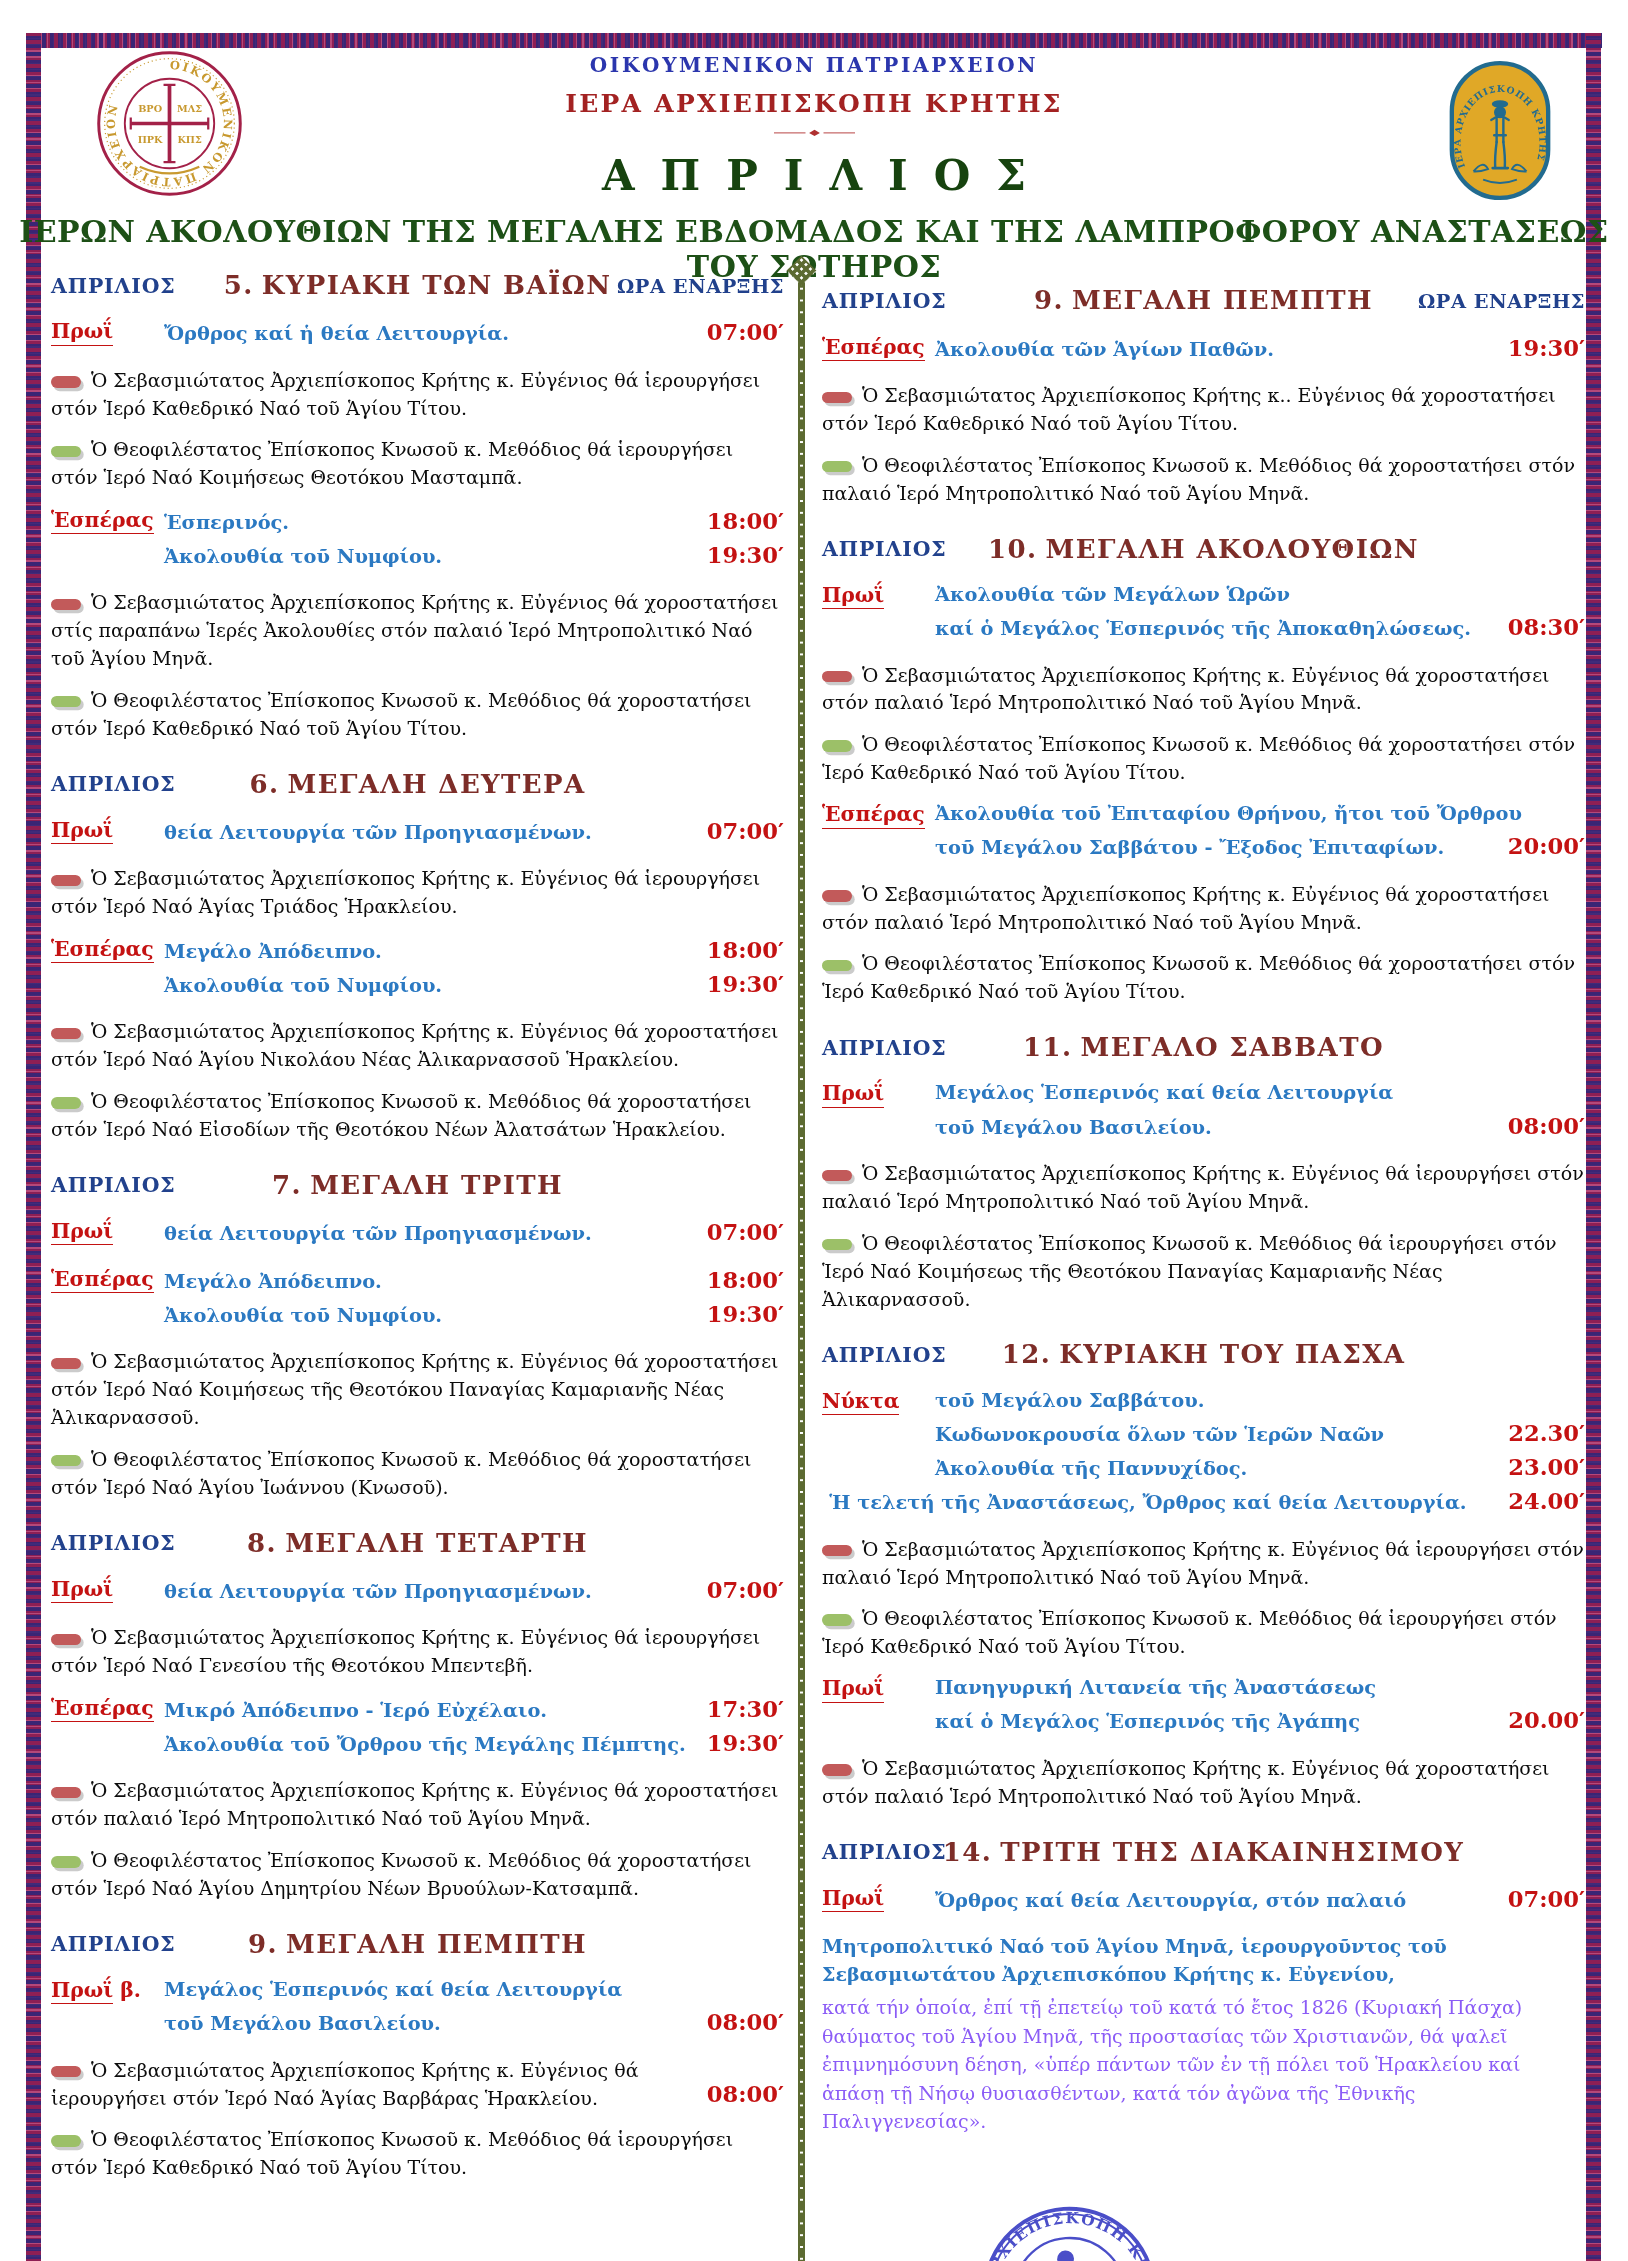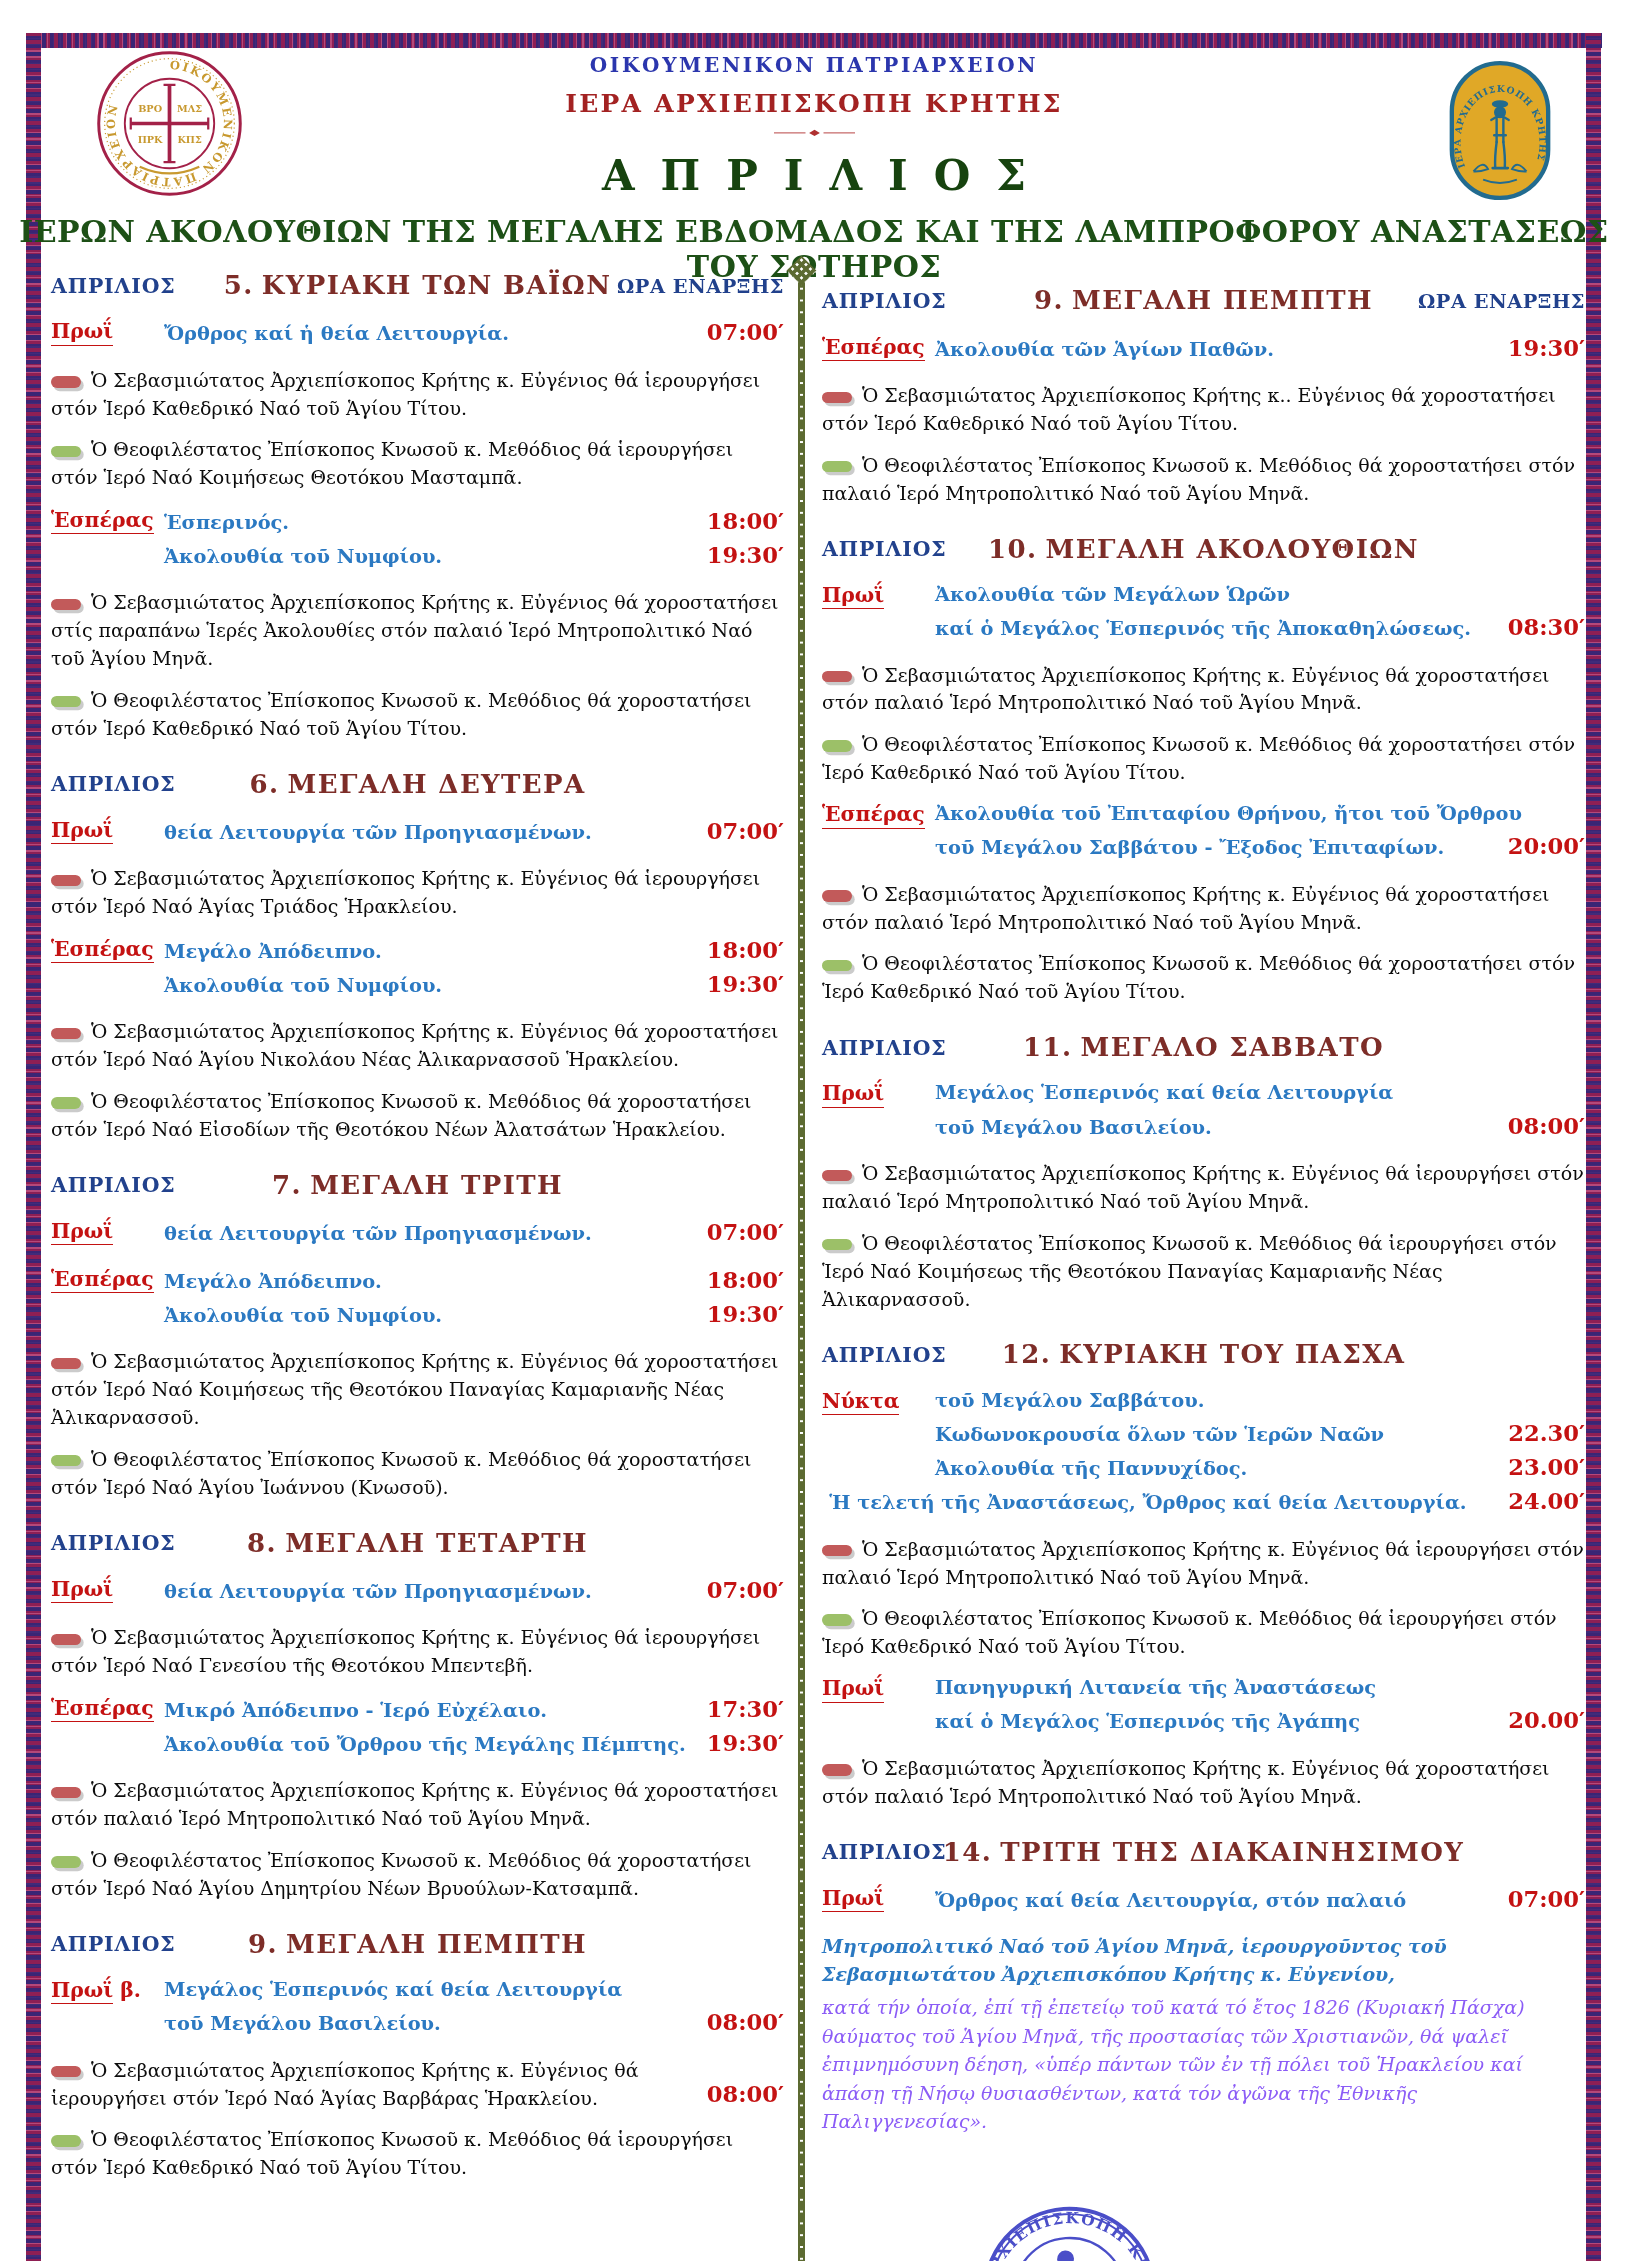--- a/index.html
+++ b/index.html
@@ -59,21 +59,21 @@
   
   .bullet{font-size:19px;line-height:1.47;margin:13.6px 0;color:#0c0c0c;position:relative;}
   .bullet.has-time{padding-right:113px;}
   .pill{display:inline-block;width:30px;height:11.3px;border-radius:6.3px;margin-right:10px;vertical-align:middle;
         box-shadow:2.7px 3.2px 0 rgba(70,70,70,.28);}
   .pill.red{background:#c25a5a;}
   .pill.green{background:#9cc068;}
   .btime{position:absolute;right:-113px;bottom:1.8px;}
   .bullet.has-time .btime{right:0;}
 
-  .para{font-size:19px;line-height:1.5;margin:4.5px 0;font-style:italic;}
+  .para{font-size:19px;line-height:1.5;margin:4.5px 0;}
   .para.blue{color:#2b79c2;font-weight:bold;}
   .para.black{color:#8b5cf6;}
 
   
   .divider{position:absolute;left:798px;top:271px;width:7.2px;height:2003px;
     background-color:#5c6a31;
     background-image:radial-gradient(circle,#ffffff 1.2px,rgba(255,255,255,0) 1.4px);
     background-size:7.2px 11.8px;}
   .divider::before,.divider::after{content:"";position:absolute;left:-6.8px;width:21px;height:21px;
     background:#5c6a31;transform:rotate(45deg);

